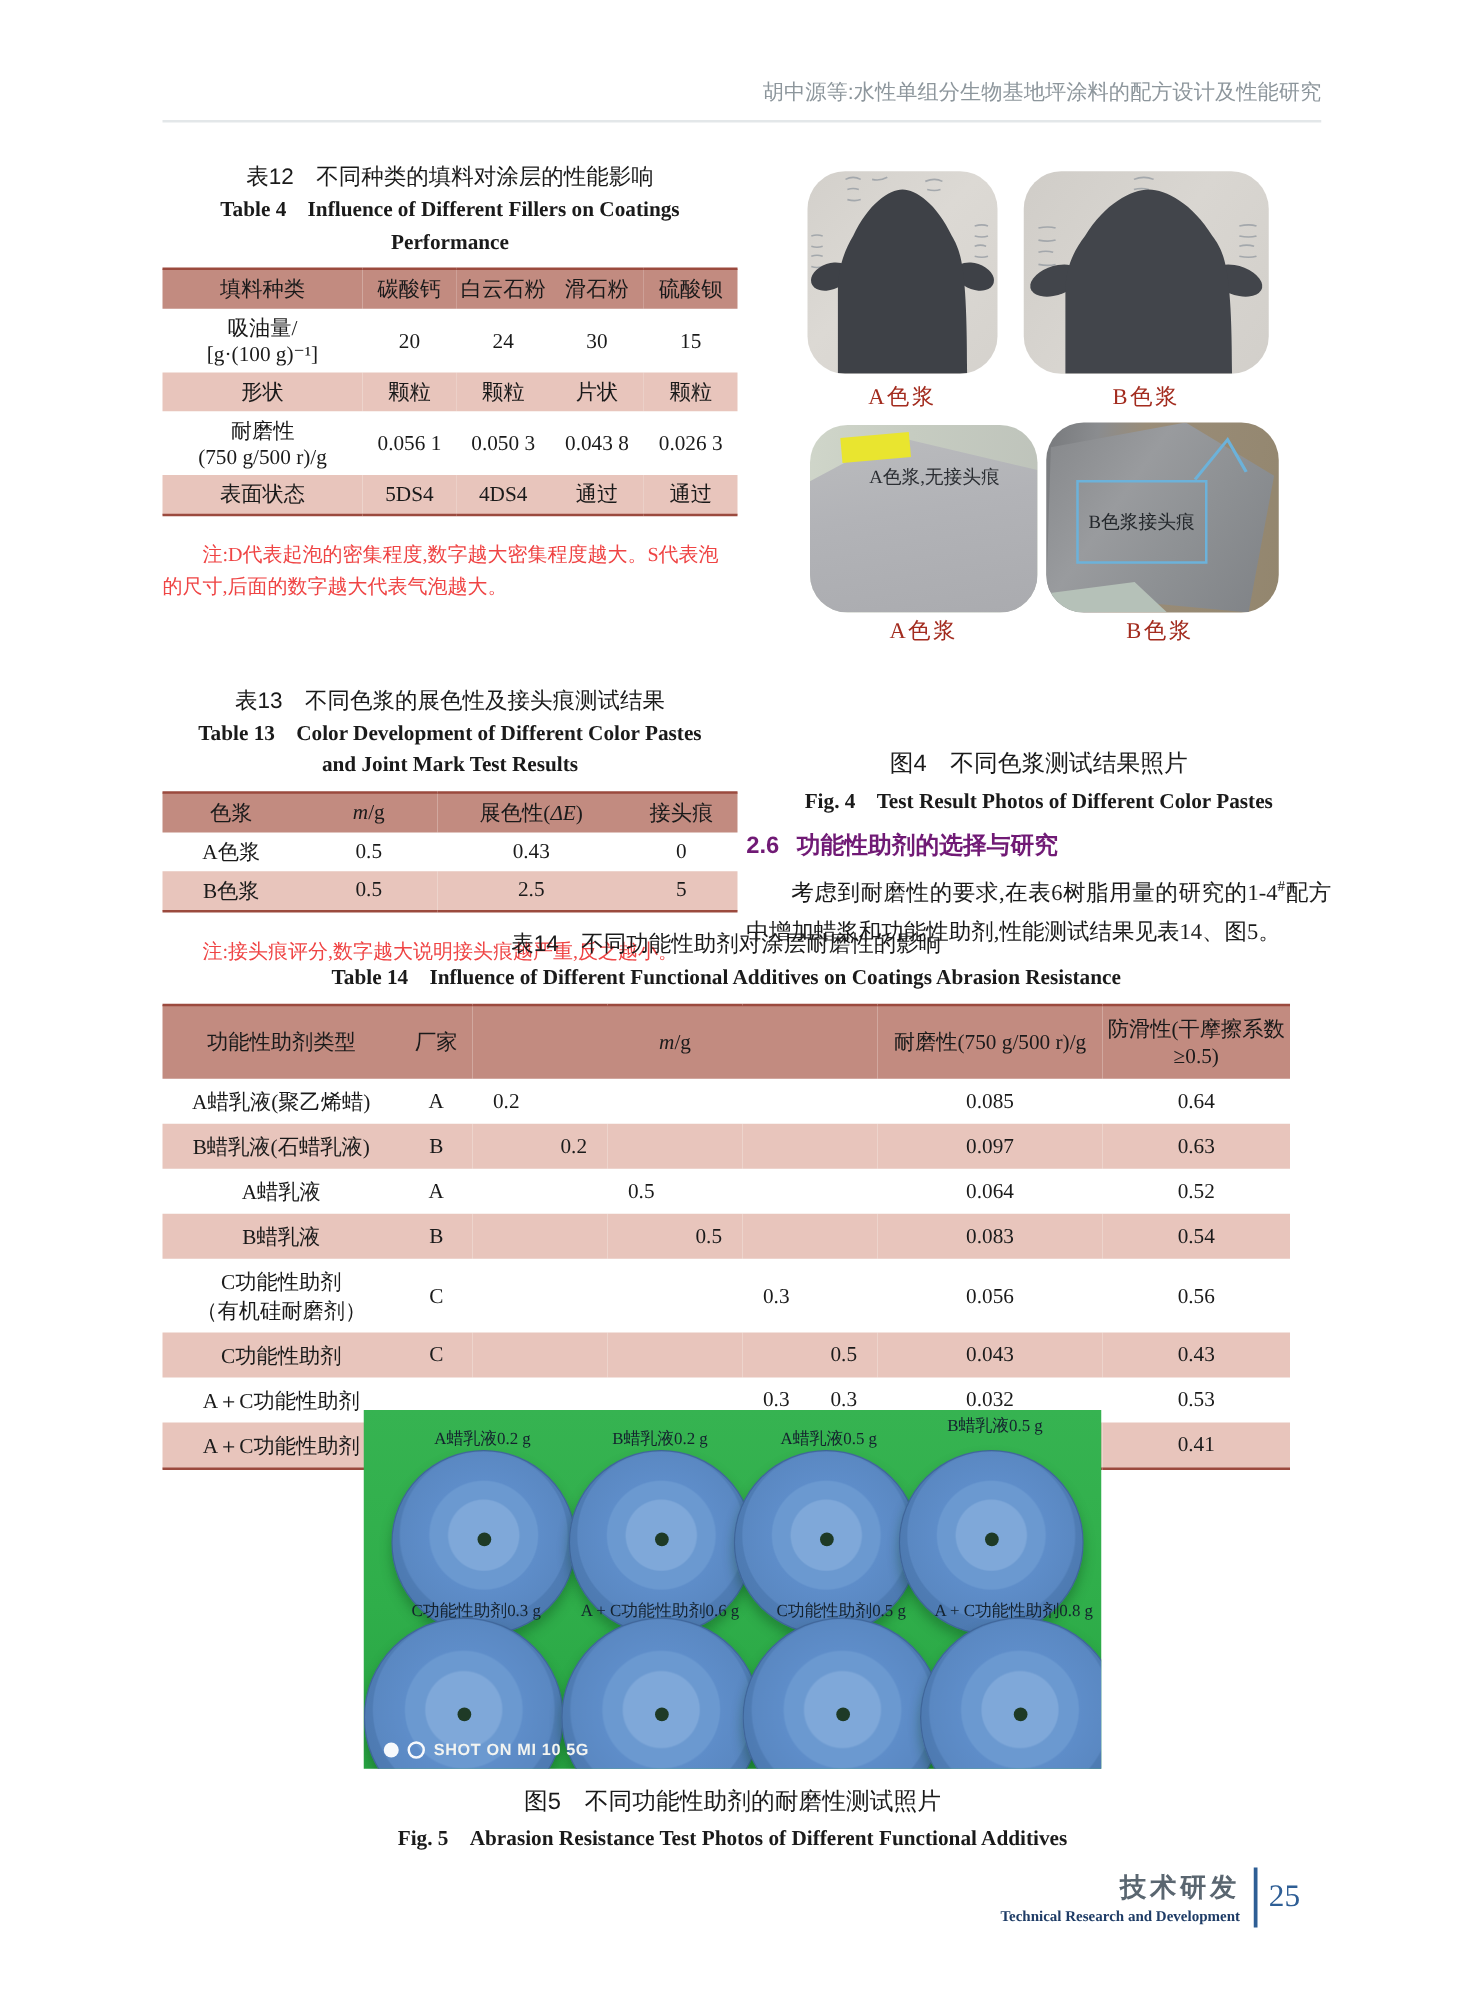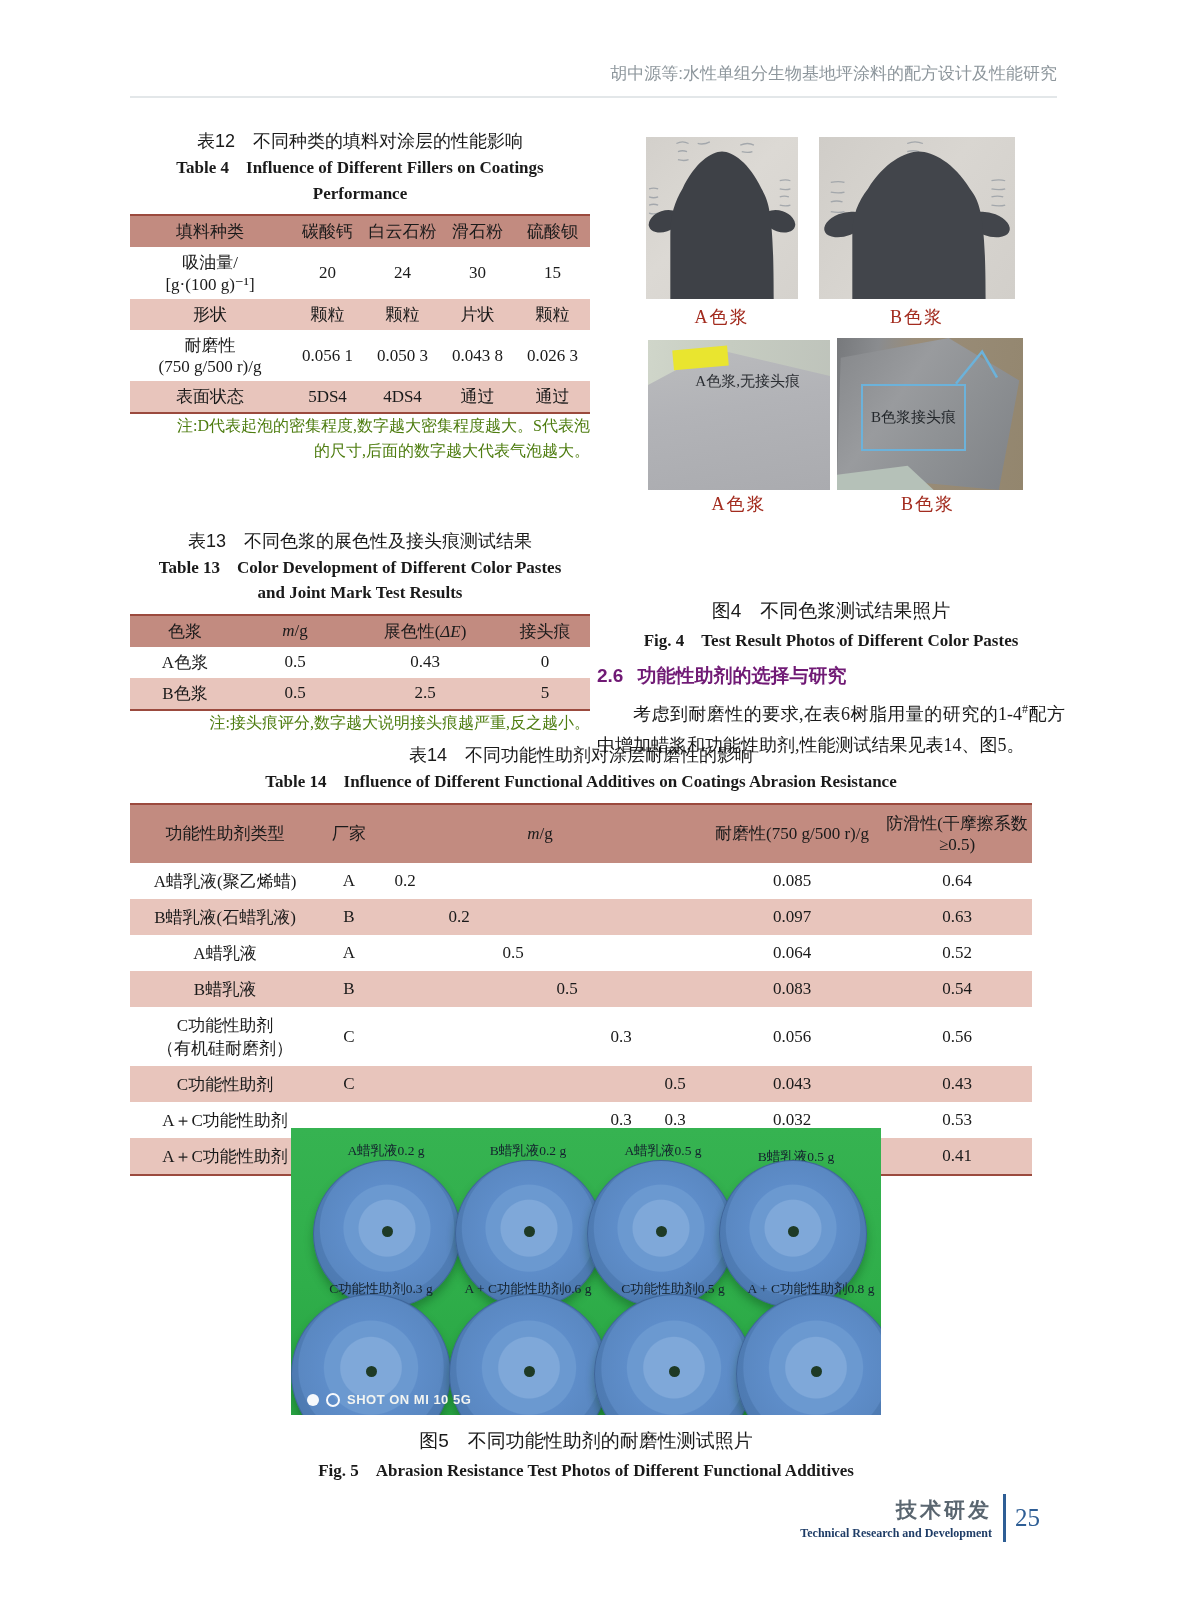--- a/index.html
+++ b/index.html
@@ -23,27 +23,27 @@
   
   table.ptable{border-collapse:collapse;width:100%;margin-top:8px;
     border-top:2px solid #9b4a3e;border-bottom:2px solid #9b4a3e;font-size:17px;}
   table.ptable th,table.ptable td{padding:4px 2px;text-align:center;font-weight:400;vertical-align:middle;}
   table.ptable thead tr{background:#c28b80;}
   tr.r-pink{background:#e8c5bc;}
   td.lbl,th.lbl{text-align:left;padding-left:10px;}
   .pre{white-space:pre-line;}
   table.ptable .ital{font-style:italic;}
 
-  .note{margin-top:0;font-size:16px;line-height:1.55;color:#4d7c0f;text-indent:2em;text-align:right;}
+  .note{margin-top:20px;font-size:16px;line-height:1.55;color:#ef4444;text-indent:2em;}
 
   .t13-gap{margin-top:64px;}
 
   
   .fig4{position:relative;height:466px;}
-  .photo{position:absolute;overflow:hidden;}
+  .photo{position:absolute;overflow:hidden;border-radius:30px;}
   .photoA{left:49px;top:9px;width:152px;height:162px;background:linear-gradient(135deg,#d3d0cb 0%,#dcd9d4 45%,#d5d2cd 100%);}
   .photoB{left:222px;top:9px;width:196px;height:162px;background:linear-gradient(125deg,#d0cdc8 0%,#d9d6d1 50%,#d2cfca 100%);}
   .photo svg{display:block;width:100%;height:100%;}
   .fig-label{position:absolute;width:200px;text-align:center;color:#a32c1f;font-size:18px;letter-spacing:2px;}
   .lab1{left:25px;top:177px;}
   .lab2{left:220px;top:177px;}
   .lab3{left:42px;top:364px;}
   .lab4{left:231px;top:364px;}
   .photoC{left:51px;top:212px;width:182px;height:150px;background:linear-gradient(100deg,#d0d6ca 0%,#c6ccc1 40%,#bdc2ba 100%);}
   .photoC .panel{position:absolute;inset:0;background:linear-gradient(170deg,#bcbdbf 0%,#b2b3b7 45%,#aaabaf 100%);
@@ -405,21 +405,21 @@
         </tr>
       </tbody>
     </table>
   </div>
 
   <div class="fig5-block">
     <div class="fig5-photo">
       <div class="disc-label" style="left:95px;top:14px">A蜡乳液0.2 g</div>
       <div class="disc-label" style="left:237px;top:14px">B蜡乳液0.2 g</div>
       <div class="disc-label" style="left:372px;top:14px">A蜡乳液0.5 g</div>
-      <div class="disc-label" style="left:505px;top:20px">B蜡乳液0.5 g</div>
+      <div class="disc-label" style="left:505px;top:4px">B蜡乳液0.5 g</div>
 
       <div class="disc" style="left:22px;top:32px;width:146px;height:146px">
           <div class="hole"></div>
         </div>
       <div class="disc" style="left:164px;top:32px;width:146px;height:146px">
           <div class="hole"></div>
         </div>
       <div class="disc" style="left:296px;top:32px;width:146px;height:146px">
           <div class="hole"></div>
         </div>

